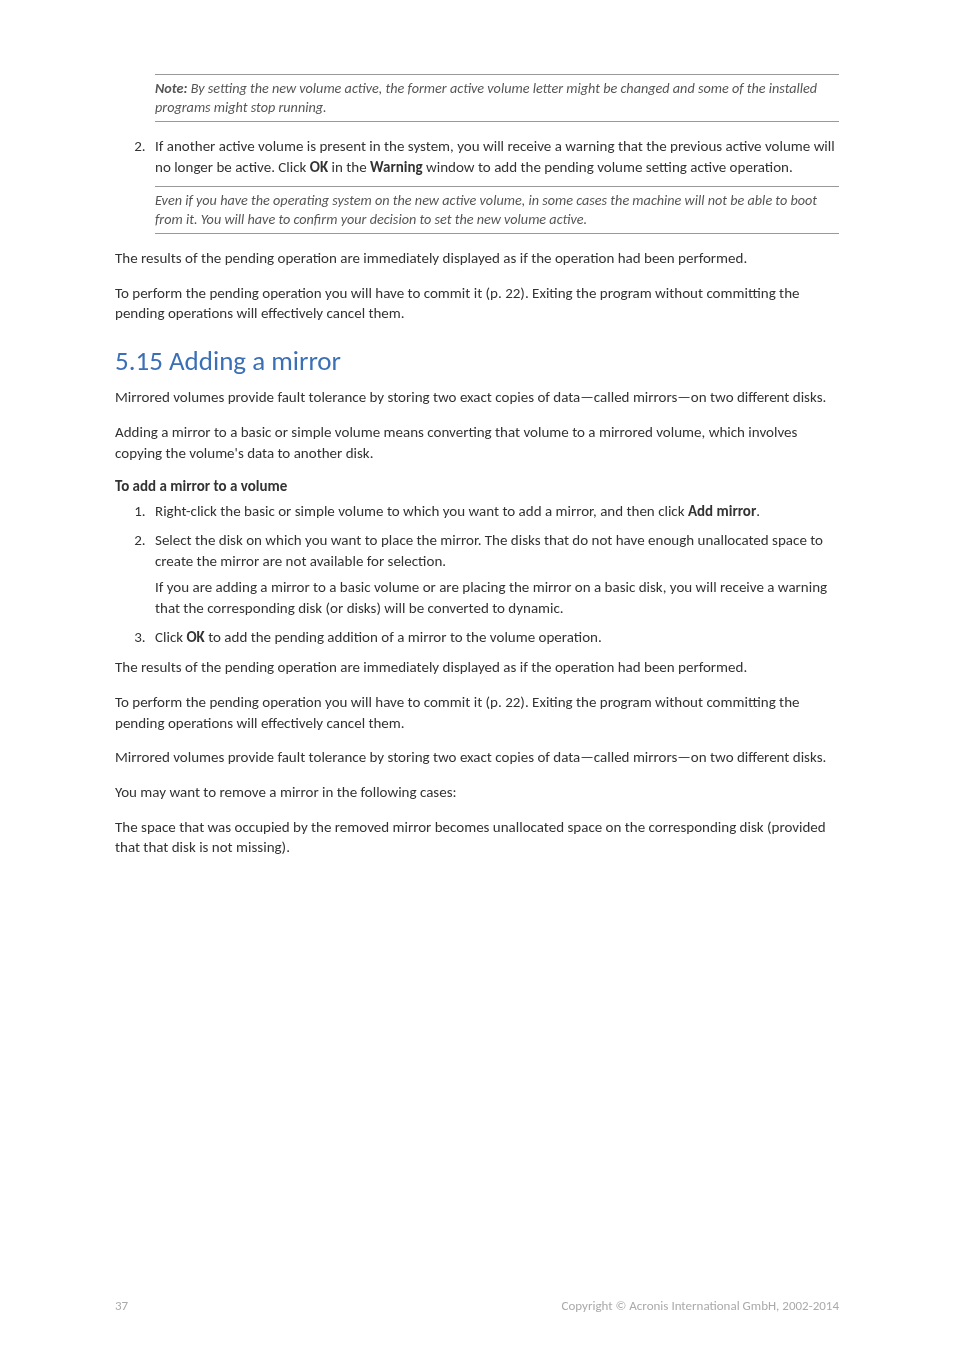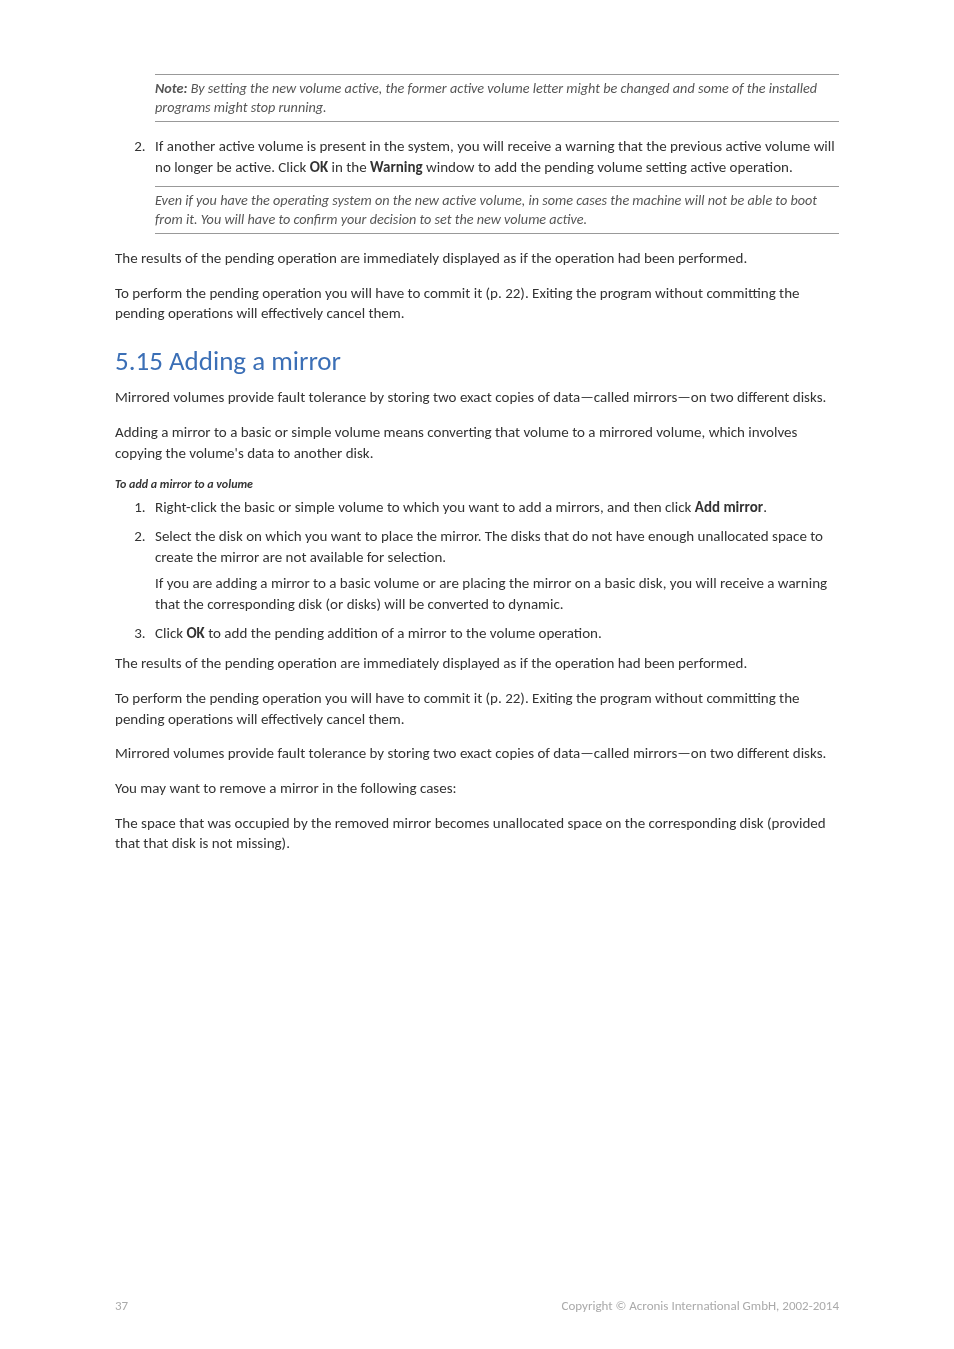--- a/index.html
+++ b/index.html
@@ -48,22 +48,21 @@
   }
   h2.section {
     font-family: "Segoe UI", Calibri, Arial, sans-serif;
     font-weight: 400;
     color: #3b6fb6;
     font-size: 27px;
     margin: 20px 0 10px 0;
   }
   .subhead {
     font-weight: bold;
-    font-style: italic;
-    font-size: 12px;
+    font-size: 15px;
     margin: 12px 0 6px 0;
   }
   ul.bullet {
     list-style: square;
     padding-left: 34px;
     margin: 0;
   }
   ul.bullet > li {
     font-size: 15px;
     line-height: 1.38;
@@ -105,21 +104,21 @@
   <p class="body">The results of the pending operation are immediately displayed as if the operation had been performed.</p>
   <p class="body">To perform the pending operation you will have to commit it (p. 22). Exiting the program without committing the pending operations will effectively cancel them.</p>
 
   <h2 class="section">5.15 Adding a mirror</h2>
   <p class="body">Mirrored volumes provide fault tolerance by storing two exact copies of data—called mirrors—on two different disks.</p>
   <p class="body">Adding a mirror to a basic or simple volume means converting that volume to a mirrored volume, which involves copying the volume's data to another disk.</p>
   <div class="subhead">To add a mirror to a volume</div>
 
   <ol class="num-list">
     <li>
-      <span>Right-click the basic or simple volume to which you want to add a mirrors, and then click </span><span class="bold">Add mirror</span><span>.</span>
+      <span>Right-click the basic or simple volume to which you want to add a mirror, and then click </span><span class="bold">Add mirror</span><span>.</span>
     </li>
     <li>
       <span>Select the disk on which you want to place the mirror. The disks that do not have enough unallocated space to create the mirror are not available for selection.</span>
       <span class="sub-para">If you are adding a mirror to a basic volume or are placing the mirror on a basic disk, you will receive a warning that the corresponding disk (or disks) will be converted to dynamic.</span>
     </li>
     <li>
       <span>Click </span><span class="bold">OK</span><span> to add the pending addition of a mirror to the volume operation.</span>
     </li>
   </ol>
 

